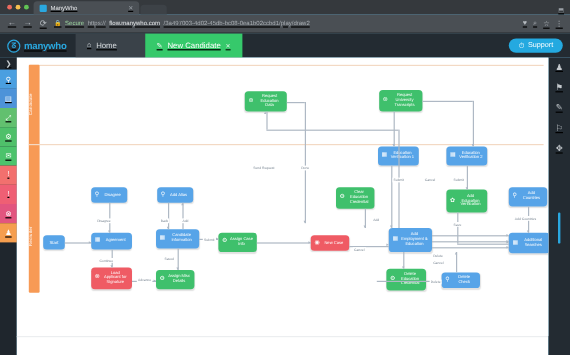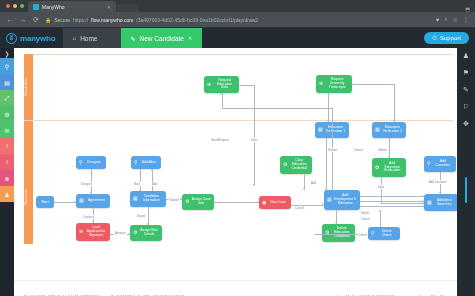--- a/index.html
+++ b/index.html
@@ -4,21 +4,21 @@
 <style>
   * { box-sizing: border-box; margin: 0; padding: 0; }
   html, body {
     width: 475px; height: 296px;
     background: #1f262d;
     font-family: "Liberation Sans", sans-serif;
     overflow: hidden;
   }
 
   
-  .browser { width: 475px; height: 296px; position: relative; background:#7dd3fc; }
+  .browser { width: 475px; height: 296px; position: relative; background:#7dd3fc;text-decoration:underline; }
 
   .tabstrip {
     height: 12px; background: #35393d; display: flex; align-items: flex-end;
     padding-left: 4px; position: relative;
   }
   .dots { display: flex; gap: 3px; align-items: center; height: 12px; padding: 0 4px 0 2px; }
   .dot { width: 4px; height: 4px; border-radius: 50%; }
   .dot.r { background: #ec6a5f; }
   .dot.y { background: #f5bf4f; }
   .dot.g { background: #61c455; }

